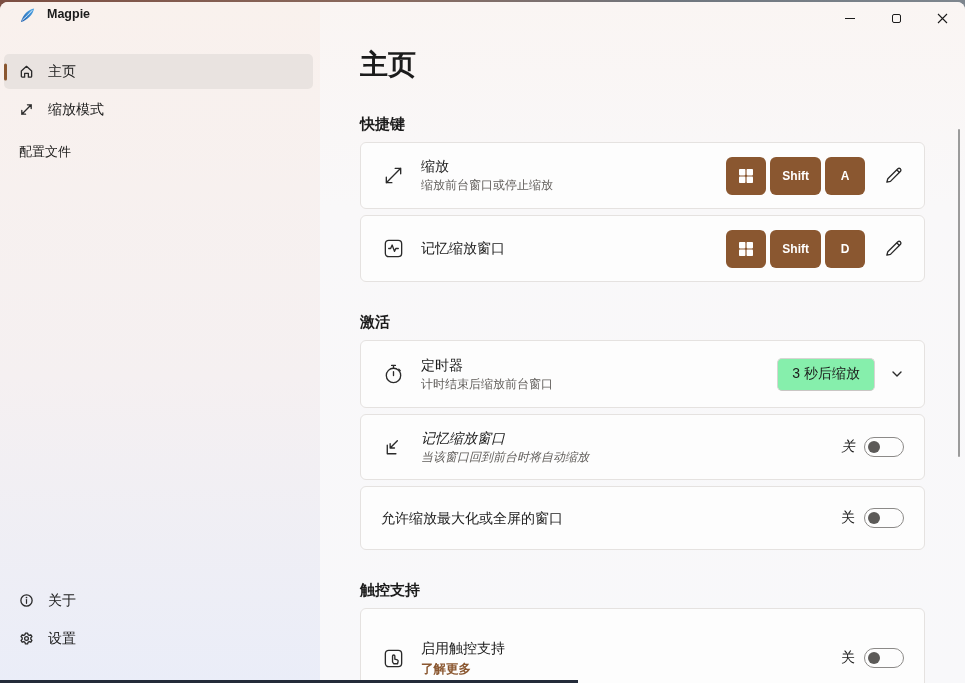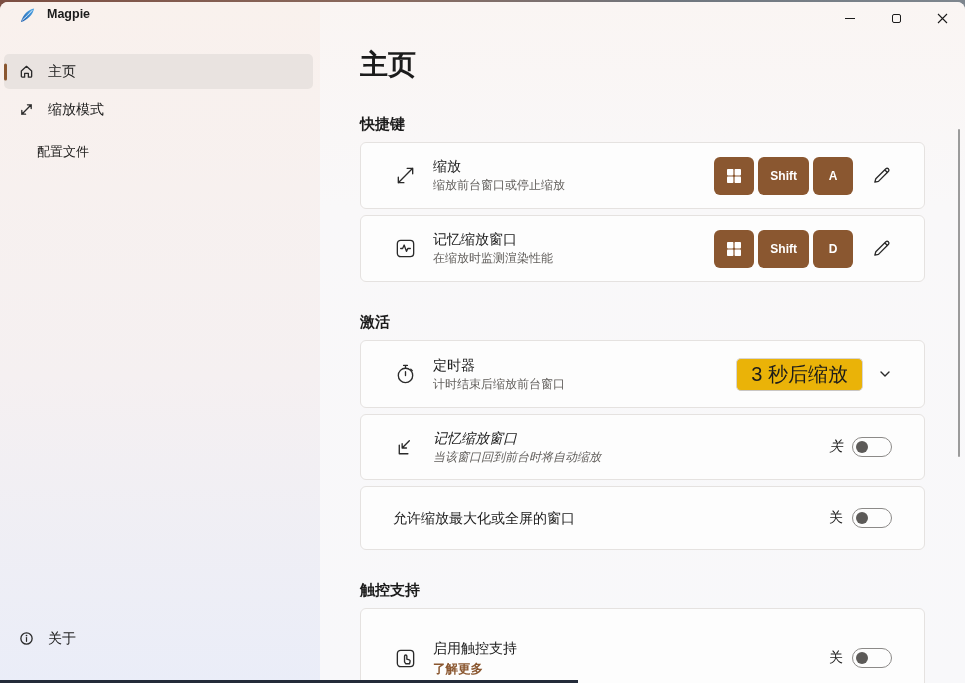--- a/index.html
+++ b/index.html
@@ -20,40 +20,40 @@
   .app-name { font-size:12.5px; font-weight:700; }
   .nav { margin-top:7px; }
   .nav-item { position:relative; display:flex; align-items:center; height:35px;
     margin:3px 7px 3px 4px; border-radius:5px; padding-left:14px; cursor:default; }
   .nav-item.selected { background:#e9e3e0; }
   .nav-item.selected::before { content:""; position:absolute; left:0; top:50%;
     transform:translateY(-50%); width:3px; height:17px; border-radius:2px; background:var(--accent); }
   .nav-icon { width:16px; height:16px; display:flex; align-items:center; justify-content:center; }
   .nav-icon svg { width:15px; height:15px; }
   .nav-label { margin-left:14px; font-size:14px; }
-  .section-label { padding-left:37px; margin:16px 0 4px; font-size:13px; color:#1e1d1c; }
+  .section-label { padding-left:19px; margin:16px 0 4px; font-size:13px; color:#1e1d1c; }
   .sidebar-footer { position:absolute; left:0; right:0; bottom:24px; }
 
   
   .win-controls { position:absolute; top:0; right:0; display:flex; z-index:9; }
   .win-btn { width:46px; height:33px; display:flex; align-items:center; justify-content:center; }
   .glyph-min { width:10px; height:1px; background:#1b1b1b; }
   .glyph-max { width:9px; height:9px; border:1px solid #1b1b1b; border-radius:2px; }
   .glyph-close svg { width:11px; height:11px; }
 
   
   .content { position:absolute; left:320px; right:0; top:0; bottom:0;
     background: linear-gradient(180deg, #faf5f3 0%, #f9f8f9 30%, #f8f8fa 100%); overflow:hidden; }
   .content-inner { padding:0 40px; }
   .page-title { margin-top:44px; font-size:28px; font-weight:600; line-height:38px; }
   .section-header { margin-top:30px; margin-bottom:8px; font-size:15px; font-weight:700; line-height:20px; }
   .section-header.first { margin-top:30px; }
 
   .card { display:flex; align-items:center; background:#fdfdfd;
-    border:1px solid #e5e2e0; border-radius:6px; padding:0 32px; margin-top:6px; }
+    border:1px solid #e5e2e0; border-radius:6px; padding:0 20px; margin-top:6px; }
   .h67 { min-height:67px; } .h68 { min-height:68px; } .h66 { min-height:66px;font-style:italic; }
   .h64 { min-height:64px; } .h100 { min-height:100px; }
   .card-icon { width:24px; height:24px; margin-right:16px; flex:none;
     display:flex; align-items:center; justify-content:center; }
   .card-icon svg { width:23px; height:23px; }
   .card-text { flex:1; min-width:0; }
   .card-title { font-size:14px; color:#1b1b1b; line-height:19px; }
   .card-sub { font-size:12px; color:#615e5b; line-height:17px; margin-top:1px; }
   .card-link { display:inline-block; font-size:12.5px; font-weight:700; color:var(--accent);
     margin-top:3px; cursor:pointer; }
@@ -65,22 +65,22 @@
   .edit-btn { width:22px; height:22px; display:flex; align-items:center; justify-content:center; cursor:pointer; }
   .edit-btn svg { width:19px; height:19px; }
 
   .right-ctl { display:flex; align-items:center; }
   .toggle-label { font-size:14px; margin-right:9px; }
   .toggle { width:40px; height:20px; border:1px solid #8c8a88; border-radius:10px;
     position:relative; background:transparent; cursor:pointer; flex:none; }
   .toggle-knob { position:absolute; left:3px; top:3px; width:12px; height:12px;
     border-radius:50%; background:#5c5a58; }
 
-  .dropdown-btn { height:33px; padding:0 14px; background:#eab308; border:1px solid #d8d5d3;
-    border-bottom-color:#c9c6c4; border-radius:5px; font-size:20px; display:flex;
+  .dropdown-btn { height:33px; padding:0 14px; background:#86efac; border:1px solid #d8d5d3;
+    border-bottom-color:#c9c6c4; border-radius:5px; font-size:14px; display:flex;
     align-items:center; cursor:pointer; font-family:inherit; color:#1b1b1b; }
   .expander-chevron { margin-left:15px; width:14px; height:14px; display:flex;
     align-items:center; justify-content:center; cursor:pointer; }
   .expander-chevron svg { width:12px; height:12px; }
 
   .scrollbar-thumb { position:absolute; right:5px; top:127px; width:2px; height:328px;
     background:#9b9b9b; border-radius:1px; z-index:8; }
   .bottom-edge { position:absolute; left:0; bottom:0; width:578px; height:3px;
     background:#232b39; z-index:7; }
 
@@ -151,20 +151,29 @@
       <div class="nav-item">
         <span class="nav-icon">
           <svg viewBox="0 0 16 16">
               <circle class="stroke" cx="8" cy="8" r="6" stroke-width="1.2"></circle>
               <path d="M8 7v4" stroke="#2a2a2a" stroke-width="1.3" stroke-linecap="round"></path>
               <circle cx="8" cy="4.8" r="0.9" fill="#2a2a2a"></circle>
             </svg>
         </span>
         <span class="nav-label">关于</span>
       </div>
+      <div class="nav-item">
+        <span class="nav-icon">
+          <svg viewBox="0 0 16 16">
+              <path class="stroke" stroke-width="1.2" d="M6.8 2.2h2.4l.4 1.6 1.4.8 1.6-.6 1.2 2-1.2 1.2v1.6l1.2 1.2-1.2 2-1.6-.6-1.4.8-.4 1.6H6.8l-.4-1.6-1.4-.8-1.6.6-1.2-2L3.4 8.8V7.2L2.2 6l1.2-2 1.6.6 1.4-.8z"></path>
+              <circle class="stroke" cx="8" cy="8" r="2" stroke-width="1.2"></circle>
+            </svg>
+        </span>
+        <span class="nav-label">设置</span>
+      </div>
     </div>
   </div>
 
   <div class="content">
     <div class="content-inner">
       <div class="page-title">主页</div>
 
       <div class="section-header first">快捷键</div>
 
       <div class="card h67">
@@ -202,21 +211,20 @@
 
       <div class="card h67">
         <span class="card-icon">
           <svg viewBox="0 0 24 24">
               <rect class="stroke" x="3.5" y="3.5" width="17" height="17" rx="3.5"></rect>
               <path class="stroke" d="M7 12h2l1.6-3.6 2.4 6.6 1.4-3h2.6" stroke-width="1.2"></path>
             </svg>
         </span>
         <div class="card-text">
           <div class="card-title">记忆缩放窗口</div>
-          <div class="card-sub">在缩放时监测渲染性能</div>
         </div>
         <div class="keys">
           <span class="key key-win">
             <span>
               <svg viewBox="0 0 14 14">
                   <rect x="0" y="0" width="6.4" height="6.4" rx="0.8" fill="#fff"></rect>
                   <rect x="7.6" y="0" width="6.4" height="6.4" rx="0.8" fill="#fff"></rect>
                   <rect x="0" y="7.6" width="6.4" height="6.4" rx="0.8" fill="#fff"></rect>
                   <rect x="7.6" y="7.6" width="6.4" height="6.4" rx="0.8" fill="#fff"></rect>
                 </svg>

